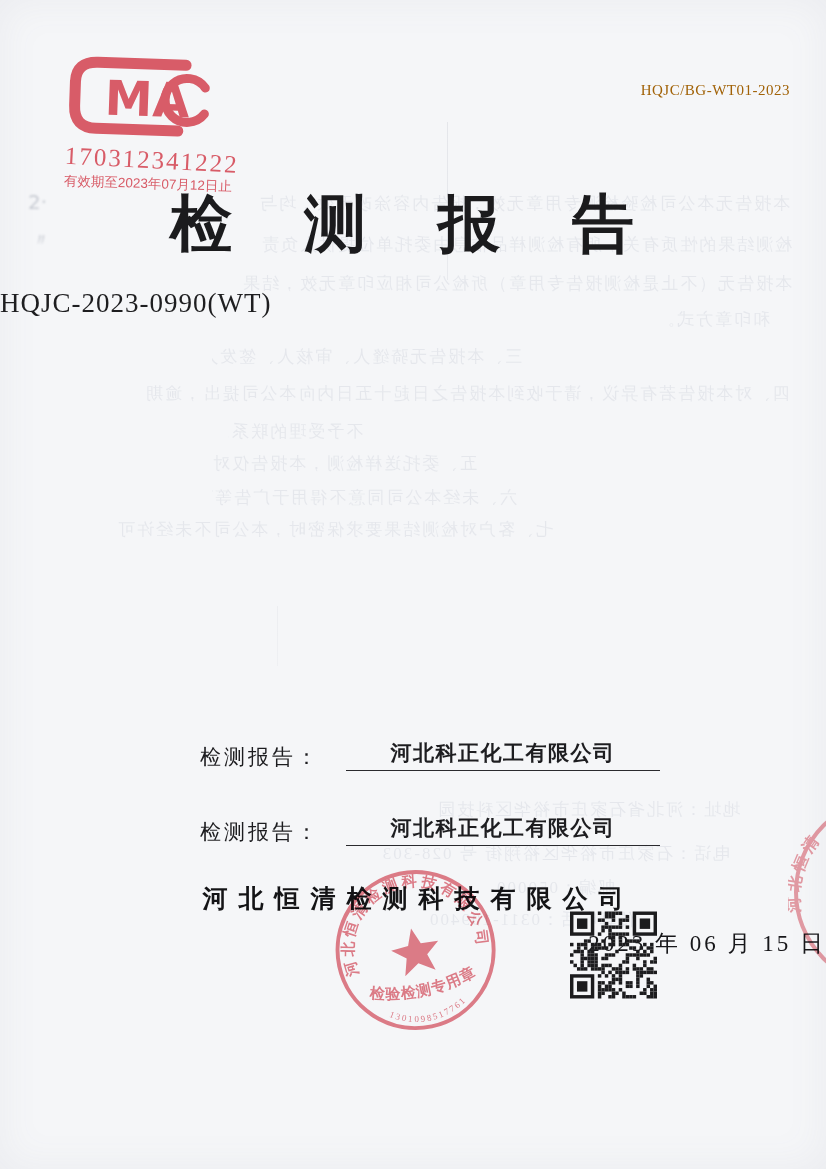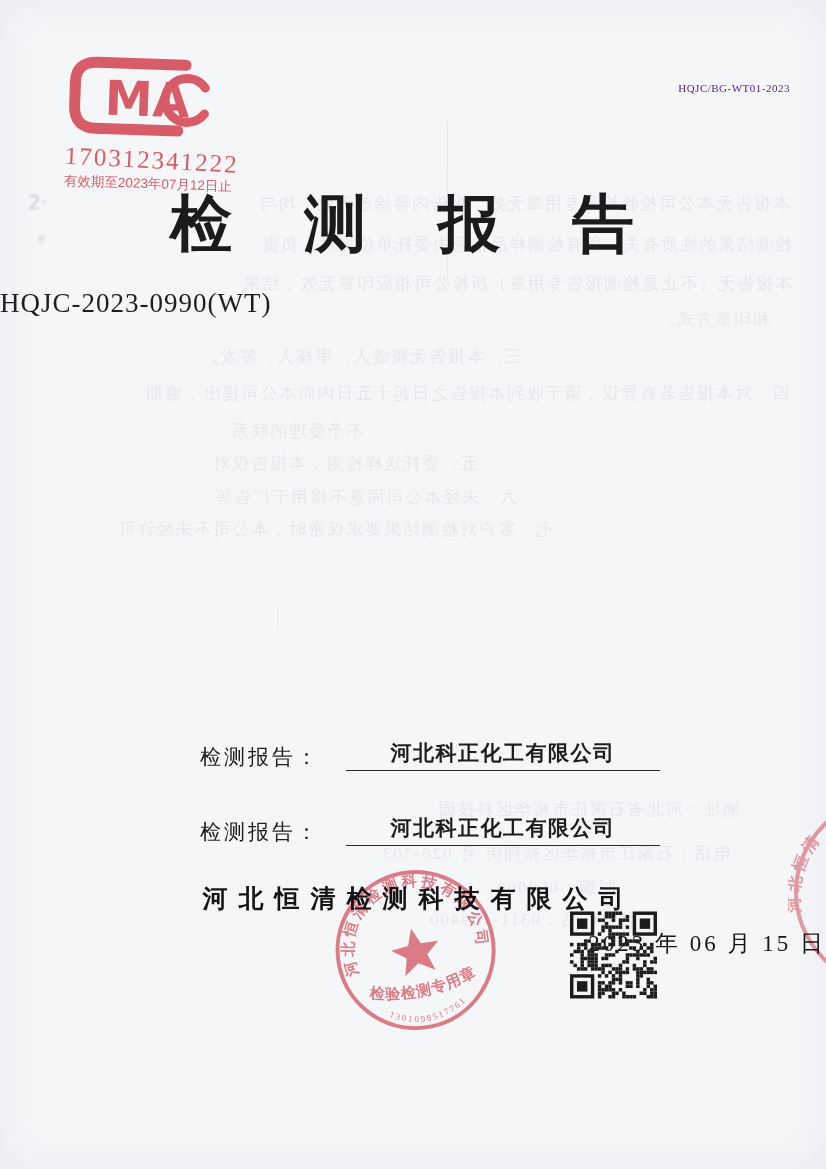--- a/index.html
+++ b/index.html
@@ -1,21 +1,21 @@
 <!DOCTYPE html>
 <html><head>
 <meta charset="utf-8">
 <style>
   html,body{margin:0;padding:0;}
   body{width:826px;height:1169px;overflow:hidden;background:#e9e9ec;
        font-family:"Liberation Serif","DejaVu Serif",serif;}
   .page{position:relative;width:826px;height:1169px;background:#f5f6f8;overflow:hidden;
         box-shadow:inset 0 0 40px rgba(120,120,140,.08);}
   
-  .doc-code{position:absolute;top:82px;right:36px;font-size:11px;color:#4c1d95;letter-spacing:.5px;}
+  .doc-code{position:absolute;top:82px;right:36px;font-size:15px;color:#a16207;letter-spacing:.5px;}
   
   .cma{position:absolute;left:66px;top:56px;width:160px;color:#d6505c;transform:rotate(2deg);opacity:.92;}
   .cma-num{font-size:25px;letter-spacing:2px;margin-top:2px;white-space:nowrap;transform:rotate(1deg);}
   .cma-valid{font-size:13.5px;letter-spacing:0;margin-top:1px;white-space:nowrap;font-family:"Liberation Sans","DejaVu Sans",sans-serif;}
   
   .title{position:absolute;top:182px;left:0;width:804px;text-align:center;
          font-size:62px;font-weight:700;color:#1b1b1d;letter-spacing:72px;margin-right:-72px;text-indent:72px;white-space:nowrap;}
   .report-no{position:absolute;top:288px;left:0;width:826px;text-align:left;
          font-size:27px;color:#1e1e20;letter-spacing:1px;}
   

